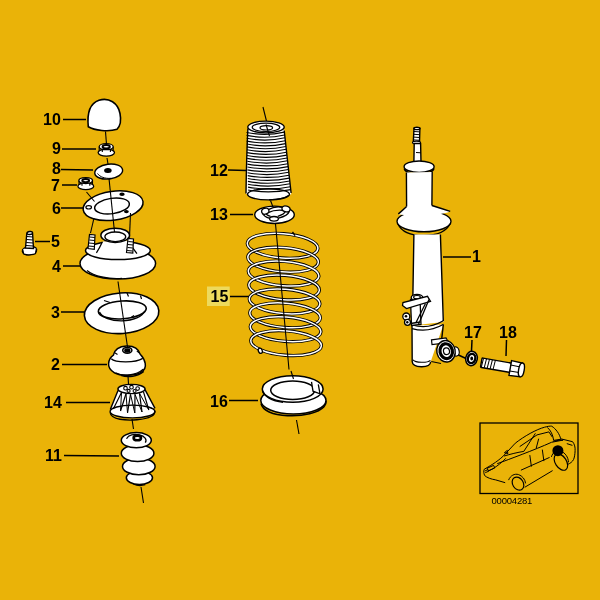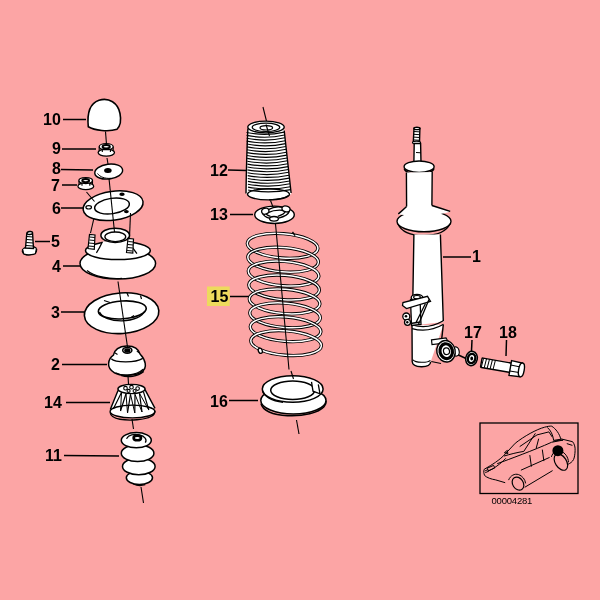--- a/index.html
+++ b/index.html
@@ -1,16 +1,16 @@
 <!DOCTYPE html>
 <html><head>
 <meta charset="utf-8">
 <style>
 html,body{margin:0;padding:0;background:#fff;-webkit-font-smoothing:antialiased;}
-#wrap{position:relative;width:600px;height:600px;background:#fca5a5;overflow:hidden;transform:translateZ(0);}
+#wrap{position:relative;width:600px;height:600px;background:#eab308;overflow:hidden;transform:translateZ(0);}
 svg{position:absolute;left:0;top:0;}
 text{font-family:"Liberation Sans",sans-serif;font-weight:bold;fill:#000;}
 .lbl{font-size:16px;}
 .sm{font-size:9.5px;font-weight:normal;letter-spacing:-0.2px;}
 </style>
 </head>
 <body>
 <div id="wrap">
 <svg width="600" height="600" viewBox="0 0 600 600" fill="none" stroke="none">
 <g id="leaders" stroke="#000" stroke-width="1.5">

